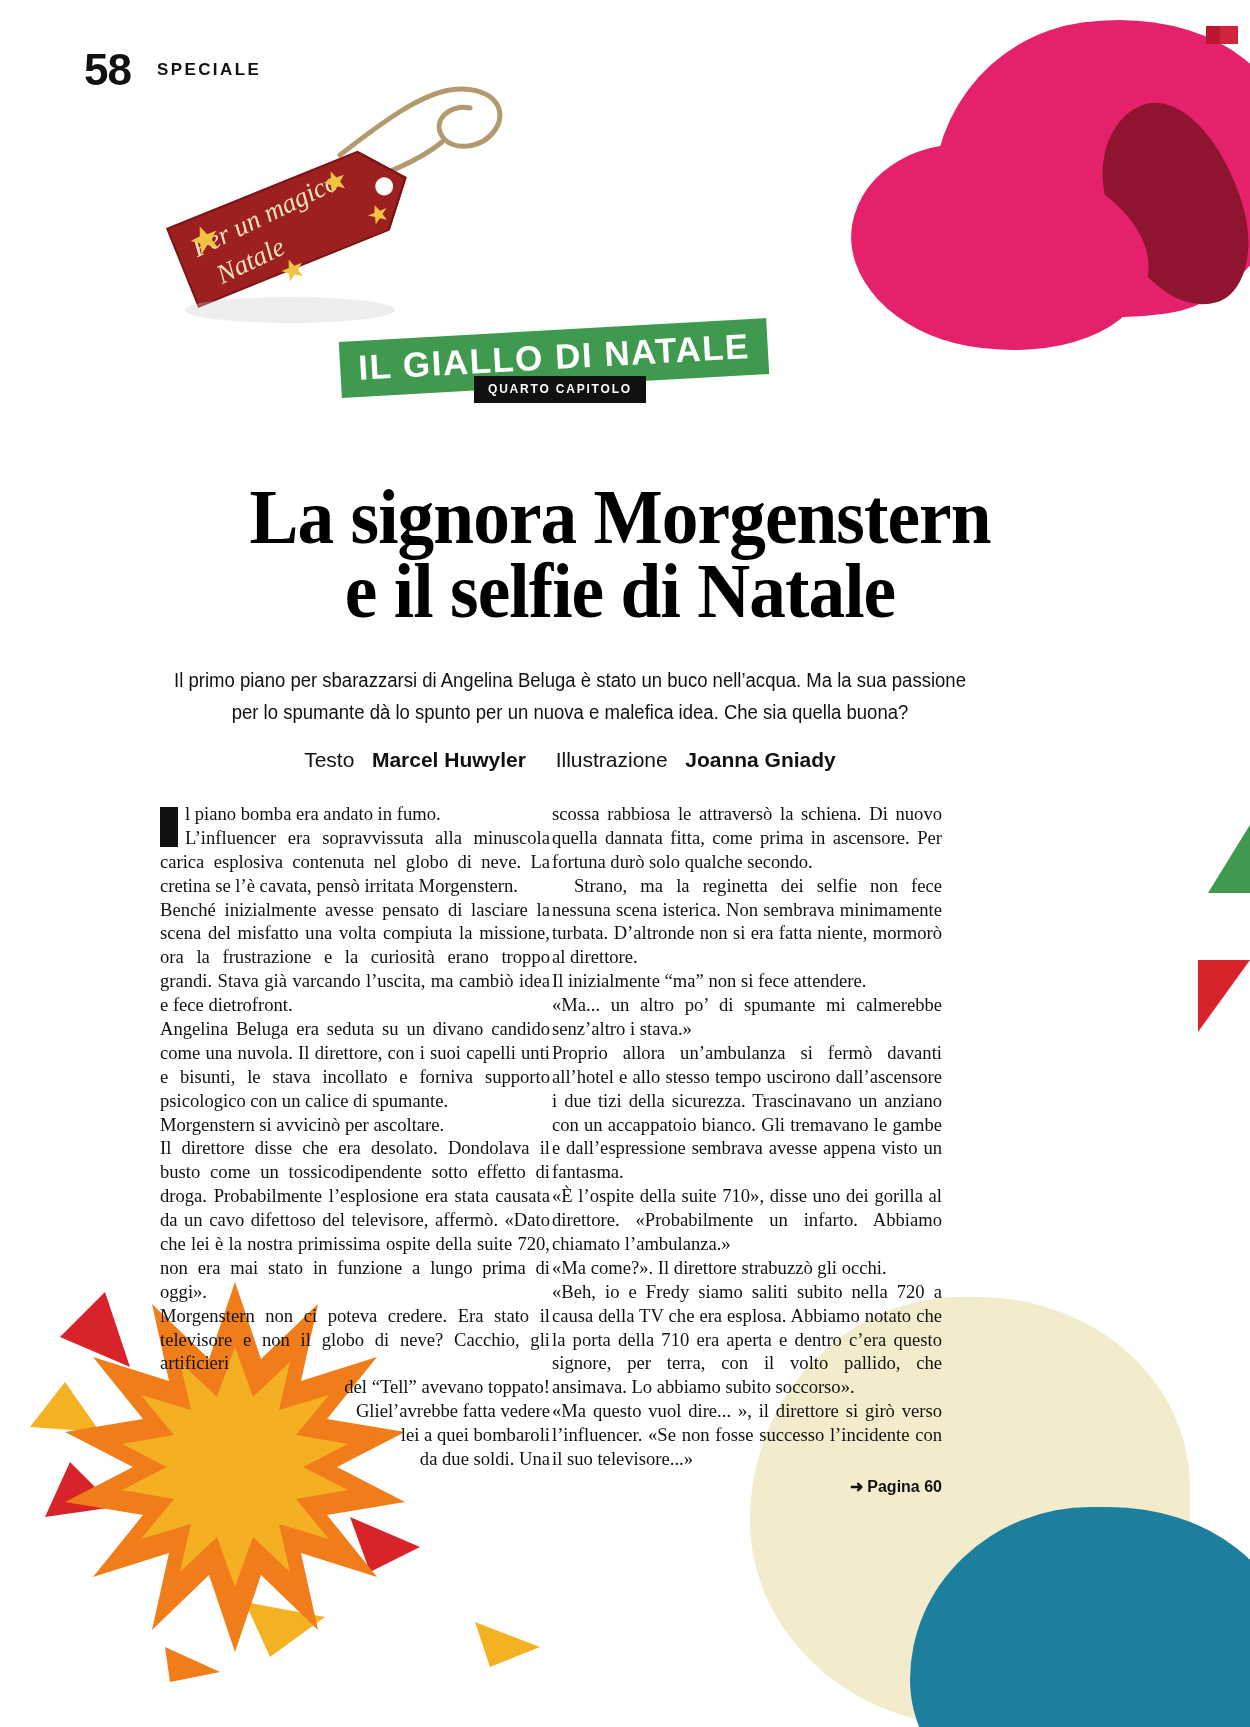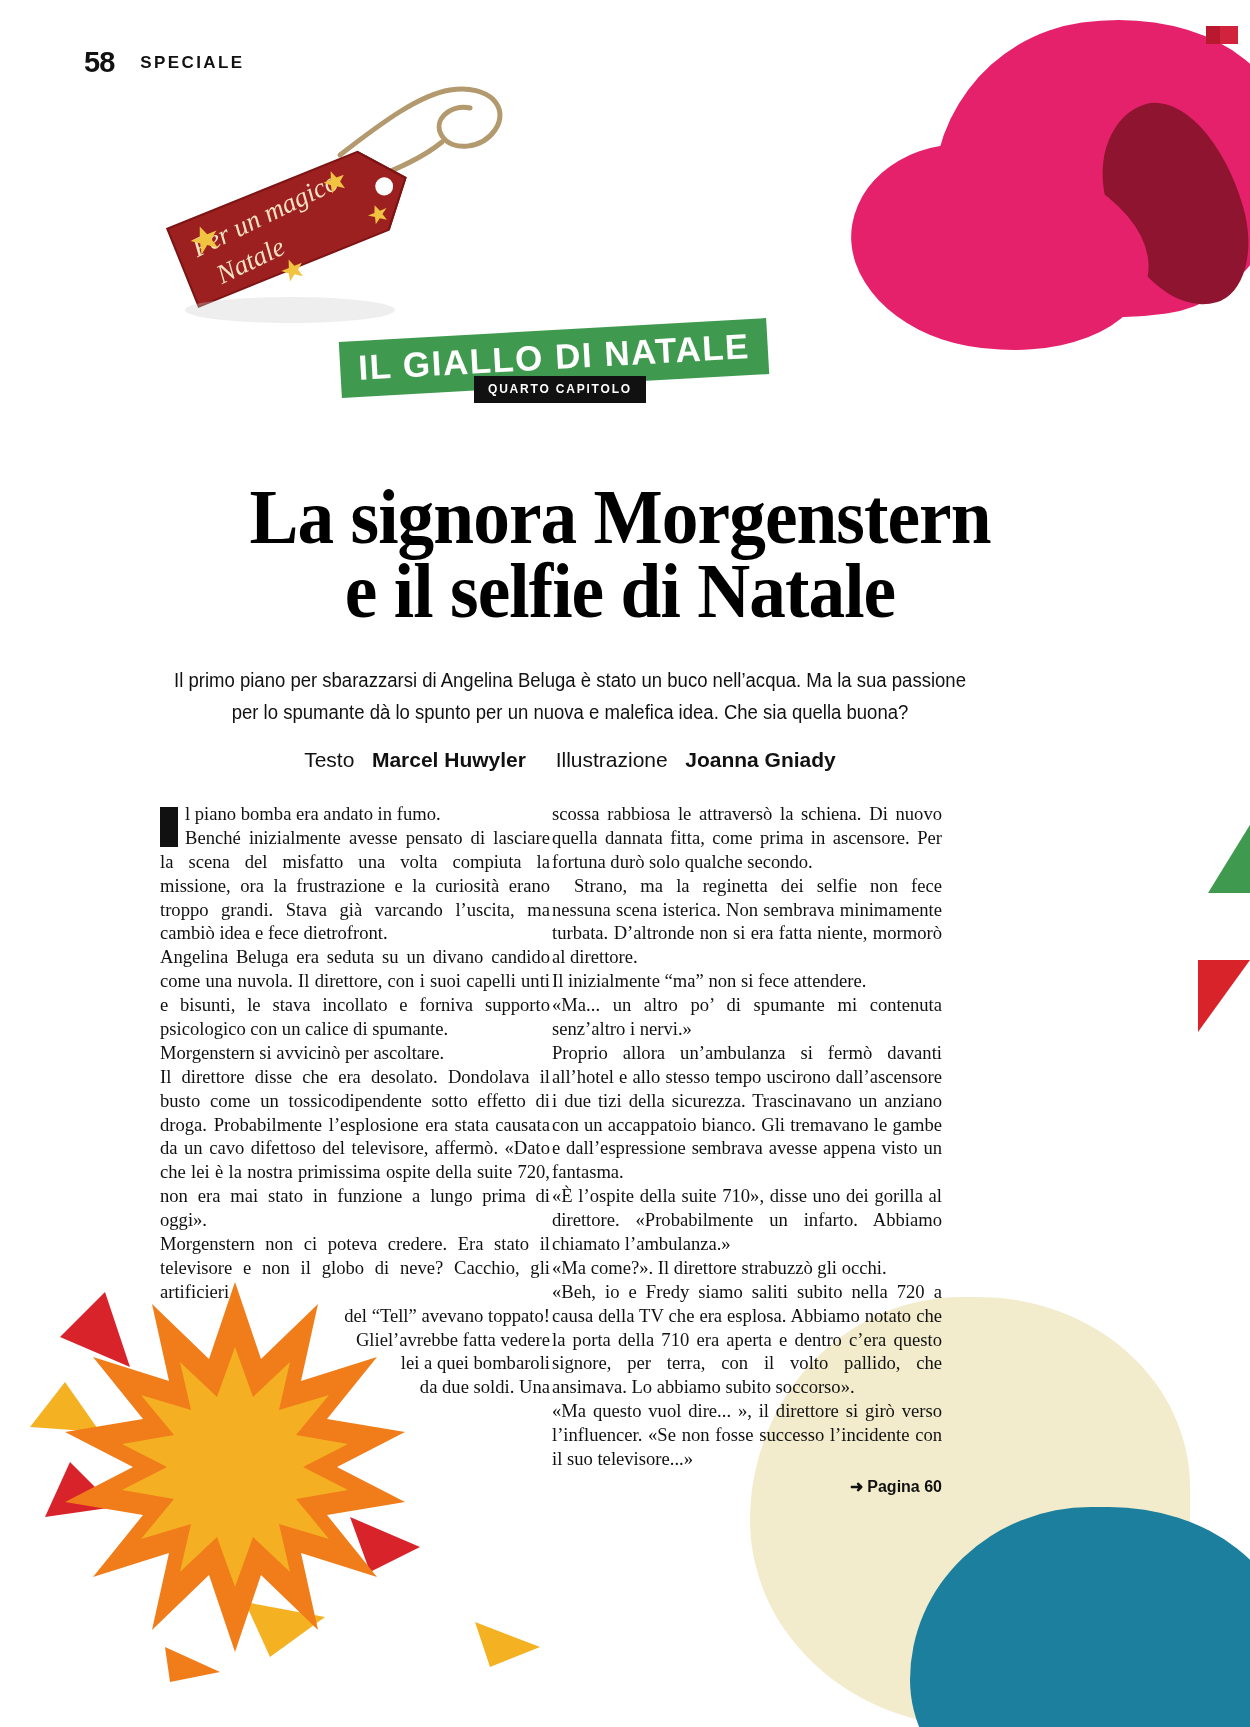--- a/index.html
+++ b/index.html
@@ -58,21 +58,21 @@
   }
 
   
   .burst{position:absolute;left:20px;bottom:40px;width:560px;height:470px;}
   .burst svg{width:100%;height:100%;display:block;}
 
   
   .folio{position:absolute;left:84px;top:48px;display:flex;align-items:center;gap:26px;}
   .folio-num{
     font-family:"Liberation Sans",sans-serif;
-    font-weight:bold;font-size:29px;letter-spacing:-1px;color:#111;line-height:1;
+    font-weight:bold;font-size:44px;letter-spacing:-1px;color:#111;line-height:1;
   }
   .folio-label{
     font-family:"Liberation Sans",sans-serif;
     font-weight:bold;font-size:17px;letter-spacing:2.4px;color:#111;
   }
 
   
   .tag-wrap{position:absolute;left:90px;top:60px;width:520px;height:270px;}
   .tag-wrap svg{width:100%;height:100%;display:block;}
 
@@ -248,38 +248,39 @@
     <span class="gap"></span>
     <span class="lbl">Illustrazione</span>
     <span>&nbsp;</span>
     <span class="nm">Joanna Gniady</span>
   </div>
 
   <div class="col col-left">
     <p>
       <span class="dropcap-bar"></span><span>l piano bomba era andato in fumo.</span>
     </p>
+    <p>L’influencer era sopravvissuta alla minuscola carica esplosiva contenuta nel globo di neve. La cretina se l’è cavata, pensò irritata Morgenstern.</p>
     <p>Benché inizialmente avesse pensato di lasciare la scena del misfatto una volta compiuta la missione, ora la frustrazione e la curiosità erano troppo grandi. Stava già varcando l’uscita, ma cambiò idea e fece dietrofront.</p>
     <p>Angelina Beluga era seduta su un divano candido come una nuvola. Il direttore, con i suoi capelli unti e bisunti, le stava incollato e forniva supporto psicologico con un calice di spumante.</p>
     <p>Morgenstern si avvicinò per ascoltare.</p>
     <p>Il direttore disse che era desolato. Dondolava il busto come un tossicodipendente sotto effetto di droga. Probabilmente l’esplosione era stata causata da un cavo difettoso del televisore, affermò. «Dato che lei è la nostra primissima ospite della suite 720, non era mai stato in funzione a lungo prima di oggi».</p>
     <p>Morgenstern non ci poteva credere. Era stato il televisore e non il globo di neve? Cacchio, gli artificieri</p>
     <div class="taper">
       <div>del “Tell” avevano toppato!</div>
       <div>Gliel’avrebbe fatta vedere</div>
       <div>lei a quei bombaroli</div>
       <div>da due soldi. Una</div>
     </div>
   </div>
 
   <div class="col col-right">
     <p>scossa rabbiosa le attraversò la schiena. Di nuovo quella dannata fitta, come prima in ascensore. Per fortuna durò solo qualche secondo.</p>
     <p class="ind">Strano, ma la reginetta dei selfie non fece nessuna scena isterica. Non sembrava minimamente turbata. D’altronde non si era fatta niente, mormorò al direttore.</p>
     <p>Il inizialmente “ma” non si fece attendere.</p>
-    <p>«Ma... un altro po’ di spumante mi contenuta senz’altro i nervi.»</p>
+    <p>«Ma... un altro po’ di spumante mi calmerebbe senz’altro i stava.»</p>
     <p>Proprio allora un’ambulanza si fermò davanti all’hotel e allo stesso tempo uscirono dall’ascensore i due tizi della sicurezza. Trascinavano un anziano con un accappatoio bianco. Gli tremavano le gambe e dall’espressione sembrava avesse appena visto un fantasma.</p>
     <p>«È l’ospite della suite 710», disse uno dei gorilla al direttore. «Probabilmente un infarto. Abbiamo chiamato l’ambulanza.»</p>
     <p>«Ma come?». Il direttore strabuzzò gli occhi.</p>
     <p>«Beh, io e Fredy siamo saliti subito nella 720 a causa della TV che era esplosa. Abbiamo notato che la porta della 710 era aperta e dentro c’era questo signore, per terra, con il volto pallido, che ansimava. Lo abbiamo subito soccorso».</p>
     <p>«Ma questo vuol dire... », il direttore si girò verso l’influencer. «Se non fosse successo l’incidente con il suo televisore...»</p>
     <div class="contmark">
       <span class="arrow">➜</span><span>Pagina 60</span>
     </div>
   </div>
 

